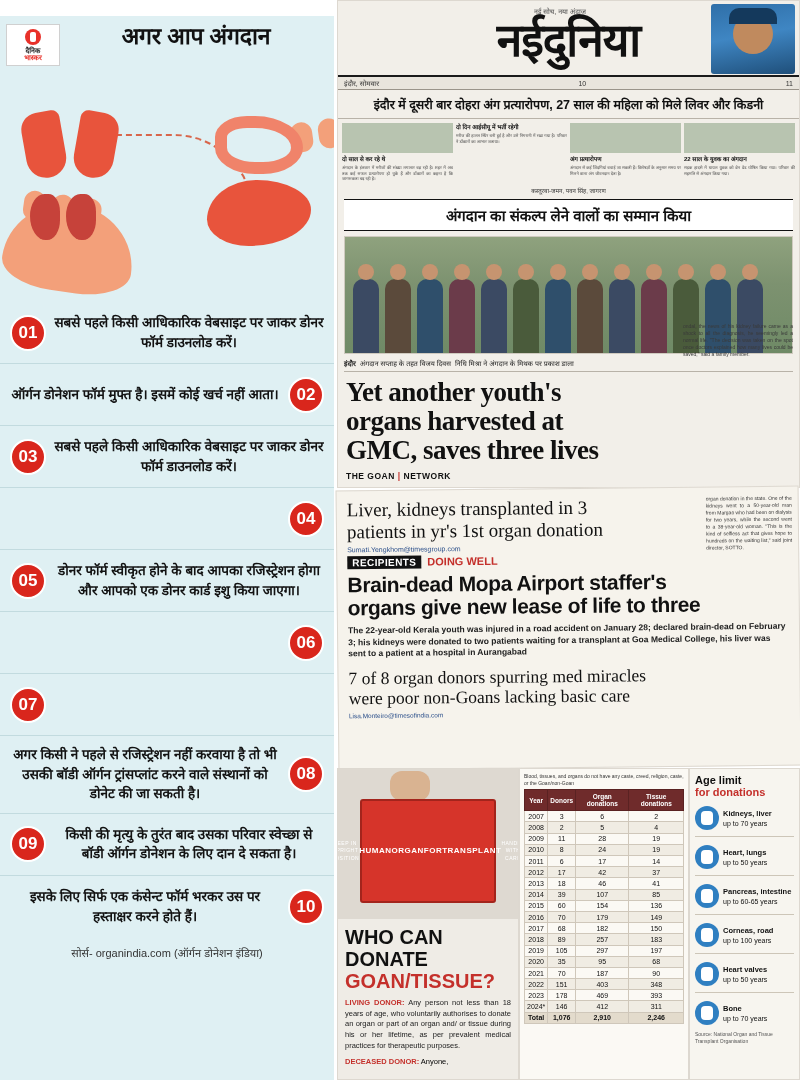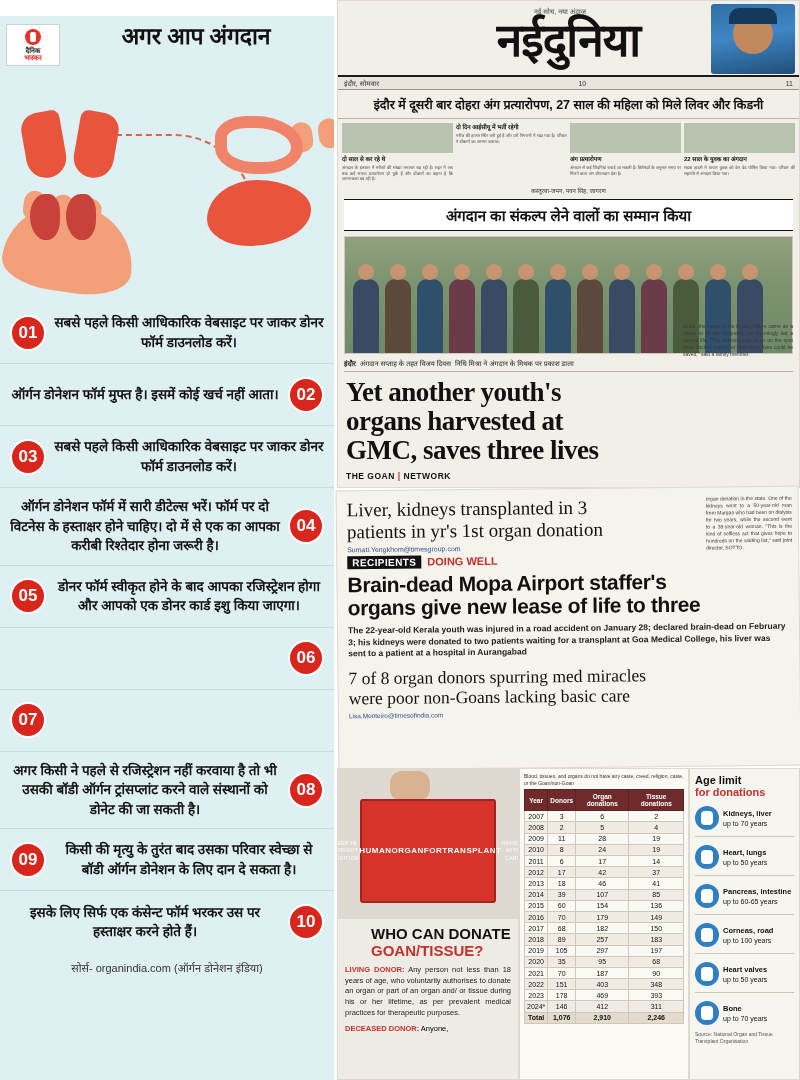--- a/index.html
+++ b/index.html
@@ -298,23 +298,22 @@
     width: 136px; height: 104px; background: #d6342a;
     border: 2px solid #a3241c; border-radius: 3px;
     color: #fff; font-size: 8px; font-weight: bold;
     display: flex; flex-direction: row;
     align-items: center; justify-content: center; text-align: center;
     line-height: 1.5; letter-spacing: .5px;
   }
   .ob-line { border-top: 1px solid rgba(255,255,255,.6); width: 80%; margin: 3px 0; }
   .ob-small { font-size: 5px; font-weight: normal; }
   .who-title {
-    font-size: 15px; font-weight: bold; color: #111; line-height: 1.1;
+    font-size: 20px; font-weight: bold; color: #111; line-height: 1.1;
     padding: 7px 7px 0 7px;
-    margin-left: 26px;
   }
   .who-title .red { color: #c4302b; }
   .who-body {
     font-size: 7.5px; color: #222; line-height: 1.42;
     padding: 6px 7px 0 7px; text-align: justify;
   }
   .who-body b { color: #c4302b; }
   .who-dec { padding: 6px 7px 0 7px; font-size: 7.5px; }
   .who-dec b { color: #c4302b; }
 
@@ -405,21 +404,20 @@
         <div class="step-text">ऑर्गन डोनेशन फॉर्म मुफ्त है। इसमें कोई खर्च नहीं आता।</div>
       </div>
 
       <div class="step left-badge">
         <div class="badge">03</div>
         <div class="step-text">सबसे पहले किसी आधिकारिक वेबसाइट पर जाकर डोनर फॉर्म डाउनलोड करें।</div>
       </div>
 
       <div class="step right-badge">
         <div class="badge">04</div>
-        <div class="step-text">ऑर्गन डोनेशन फॉर्म में सारी डीटेल्स भरें। फॉर्म पर दो विटनेस के हस्ताक्षर होने चाहिए। दो में से एक का आपका करीबी रिश्तेदार होना जरूरी है।</div>
       </div>
 
       <div class="step left-badge">
         <div class="badge">05</div>
         <div class="step-text">डोनर फॉर्म स्वीकृत होने के बाद आपका रजिस्ट्रेशन होगा और आपको एक डोनर कार्ड इशु किया जाएगा।</div>
       </div>
 
       <div class="step right-badge">
         <div class="badge">06</div>
       </div>

